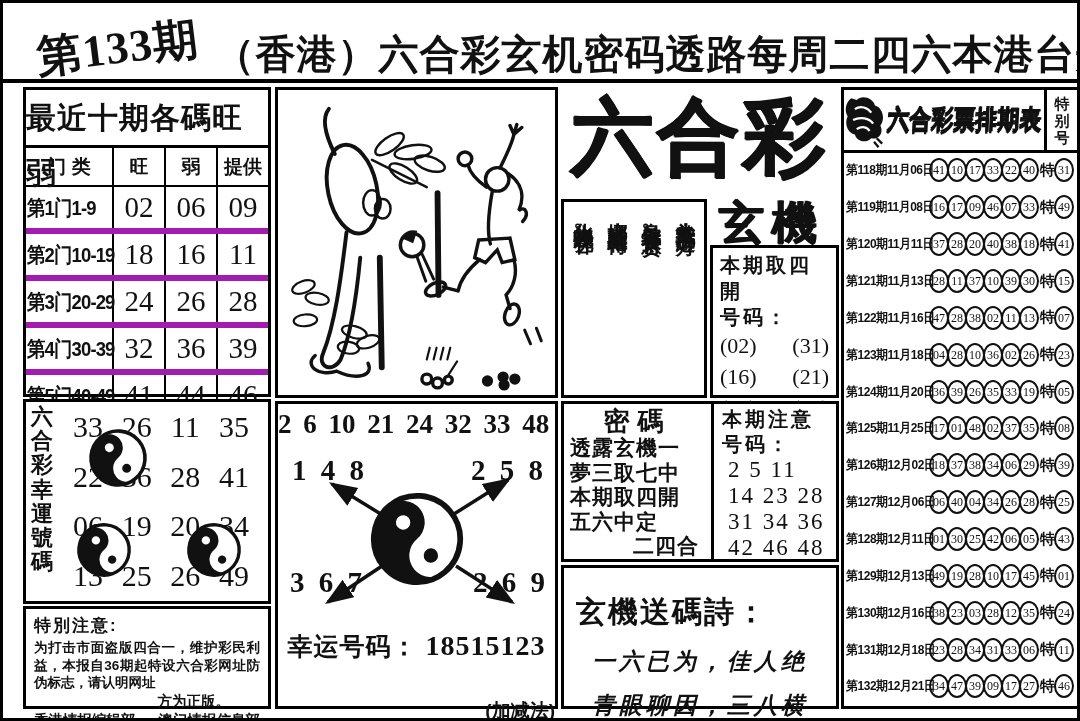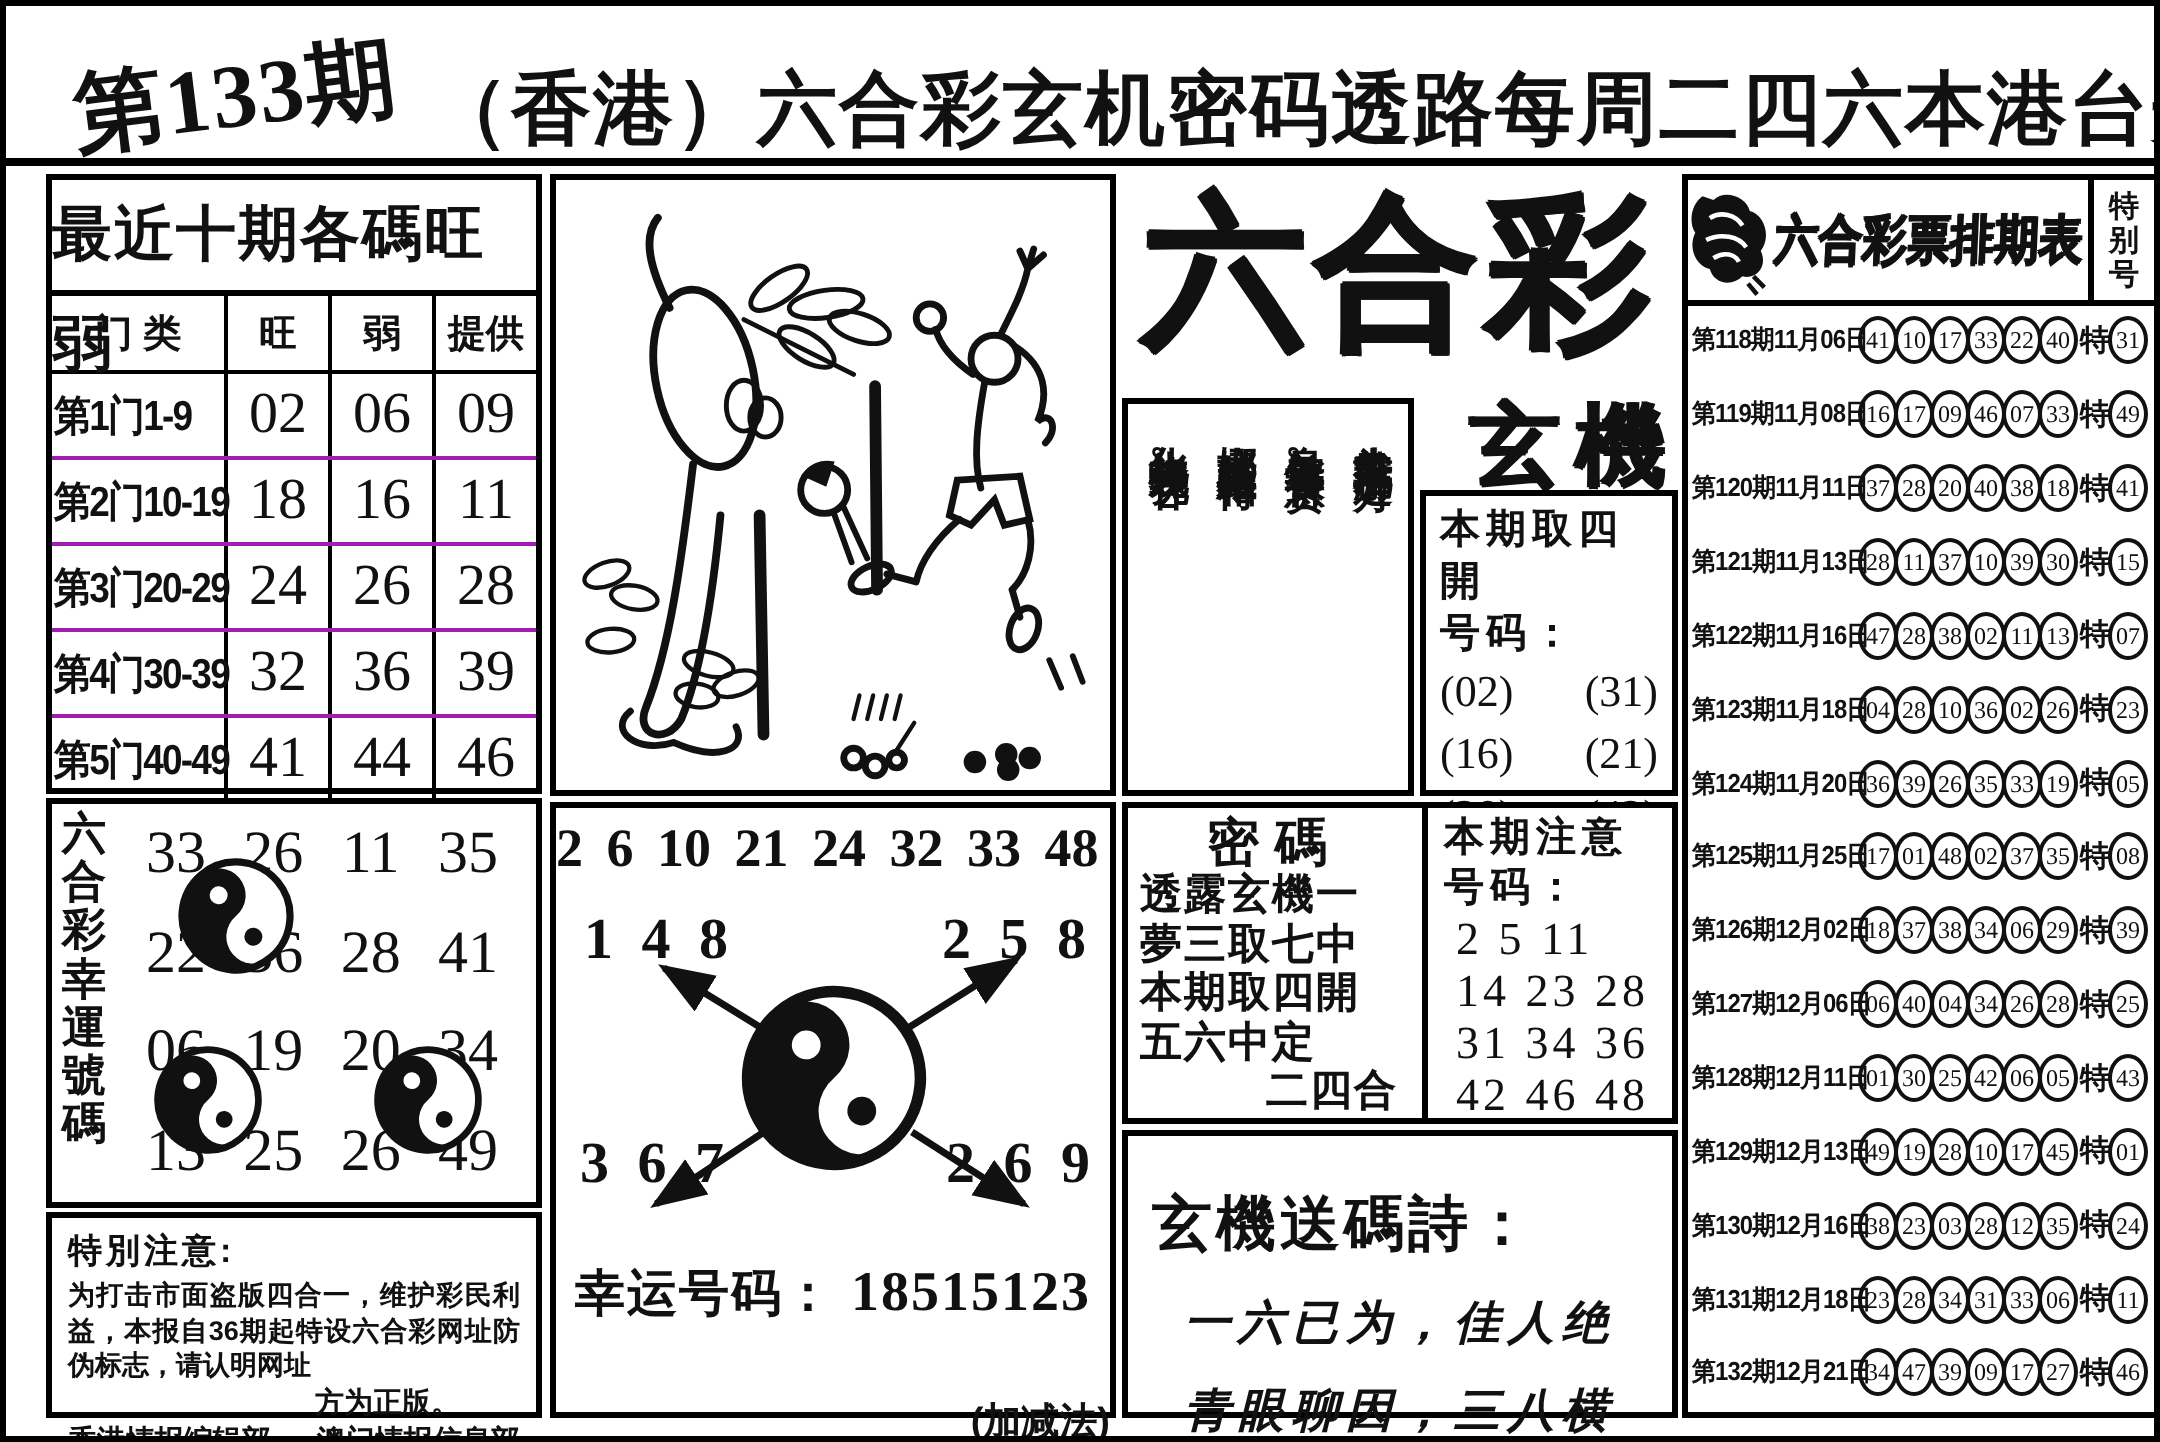--- a/index.html
+++ b/index.html
@@ -19,21 +19,21 @@
 
   
   #hotcold { left:20px; top:84px; width:248px; height:310px; }
   .hc-title { height:55px; line-height:55px; font-size:30px; font-weight:bold;
     border-bottom:3px solid #000; letter-spacing:1px; }
   .hc-head { display:flex; height:37px; border-bottom:2px solid #000; }
   .hc-head .c { display:flex; align-items:center; justify-content:center; font-size:19px; font-weight:bold; }
   .cell-label { width:88px; border-right:2px solid #000; box-sizing:border-box; }
   .cell-num  { flex:1; border-right:2px solid #000; box-sizing:border-box; }
   .cell-last { border-right:none !important; }
-  .hc-row { display:flex; height:41px; border-bottom:2px solid #a21caf; }
+  .hc-row { display:flex; height:41px; border-bottom:6px solid #a21caf; }
   .hc-row:last-child { border-bottom:none; }
   .hc-row .cell-label { display:flex; align-items:center; font-size:21px; font-weight:bold;
     letter-spacing:-1px; padding-left:1px; transform-origin:left center; }
   .hc-row .cell-label span { transform:scaleX(.88); transform-origin:left center; white-space:nowrap; }
   .hc-row .cell-num { display:flex; align-items:center; justify-content:center;
     font-family:"Liberation Serif", serif; font-size:29px; }
 
   
   #lucky { left:20px; top:396px; width:248px; height:205px; }
   .lk-label { position:absolute; left:2px; top:3px; width:28px; text-align:center;
@@ -74,21 +74,21 @@
     font-size:25px; font-weight:bold; letter-spacing:1px; }
   .lucky-line .val { font-family:"Liberation Serif", serif; font-size:28px; font-weight:600; margin-left:8px; }
   .method { position:absolute; left:0; right:0; top:262px; text-align:right; font-size:19px; font-weight:bold;margin-top:32px; }
 
   
   #logo { position:absolute; left:558px; top:82px; width:278px; height:104px; line-height:104px;
     text-align:center; font-size:82px; font-weight:bold; letter-spacing:4px;
     text-shadow:1px 0 #111, -1px 0 #111, 0 1px #111, 0 -1px #111, 1px 1px #111; }
   #xuanji { position:absolute; left:704px; top:190px; width:130px; text-align:center;
     font-size:45px; font-weight:bold; letter-spacing:8px;
-    text-shadow:1px 0 #111, -1px 0 #111, 0 1px #111;padding-left:16px; }
+    text-shadow:1px 0 #111, -1px 0 #111, 0 1px #111; }
 
   
   #poem { left:558px; top:196px; width:146px; height:199px; }
   .poem-inner { writing-mode:vertical-rl; height:100%; box-sizing:border-box; padding:5px 3px;
     font-size:20px; font-weight:bold; letter-spacing:2px; }
   .poem-col { line-height:34px; }
 
   
   #special { left:707px; top:242px; width:129px; height:153px; padding:4px 7px; }
   .sp-t { font-size:20px; font-weight:bold; letter-spacing:3px; line-height:26px; }

